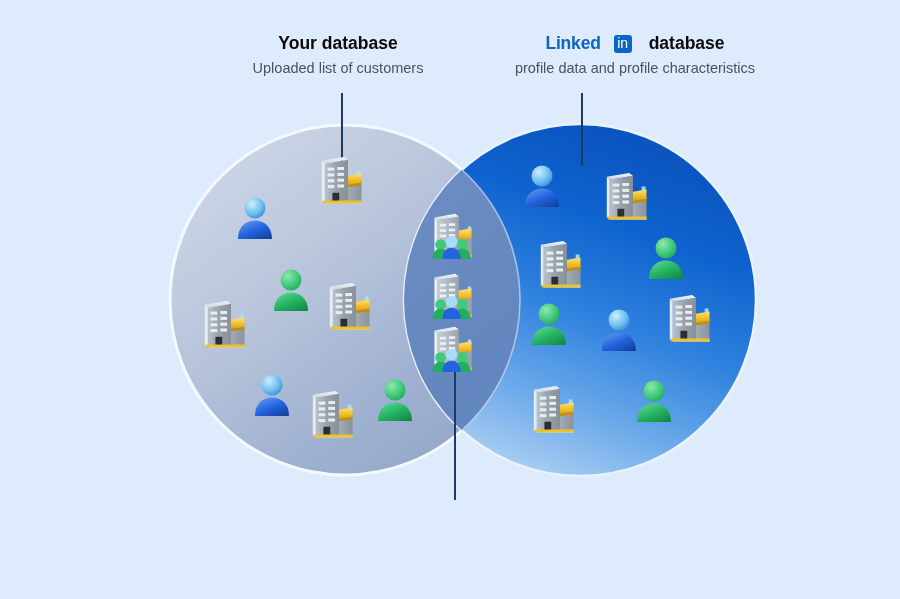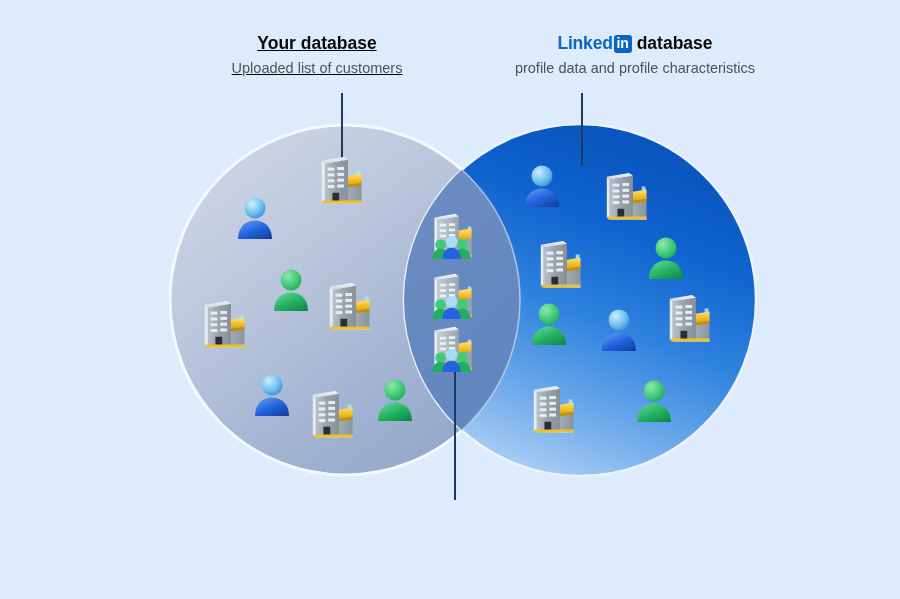--- a/index.html
+++ b/index.html
@@ -14,28 +14,28 @@
 
   
   .label{position:absolute;text-align:center;}
   .label .title{
     font-size:17.5px;font-weight:bold;color:#0b0b0b;line-height:1.25;
     white-space:nowrap;
   }
   .label .sub{
     font-size:14.5px;font-weight:normal;color:#4d5257;line-height:1.35;margin-top:4px;
   }
-  #label-left{left:152px;top:33px;width:330px;text-decoration:underline;}
+  #label-left{left:173px;top:33px;width:330px;}
   #label-right{left:470px;top:33px;width:330px;}
 
-  .li-wrap{display:inline-flex;align-items:center;gap:0px;white-space:nowrap;}
+  .li-wrap{display:inline-flex;align-items:center;gap:12px;white-space:nowrap;}
   .li-word{color:#0a66c2;font-weight:bold;font-size:17.5px;letter-spacing:-0.2px;}
   .li-box{
     display:inline-flex;align-items:center;justify-content:center;
-    background:#0a66c2;color:#ffffff;font-weight:bold;font-size:14px;
+    background:#0a66c2;color:#ffffff;font-weight:normal;font-size:14px;
     width:18px;height:18px;border-radius:3px;margin-left:1px;margin-right:5px;
     line-height:1;padding-bottom:1px;box-sizing:border-box;
   }
   .li-rest{color:#0b0b0b;font-weight:bold;font-size:17.5px;}
 
   
   .venn{position:absolute;left:0;top:0;width:900px;height:599px;}
 
   
   #caption{

